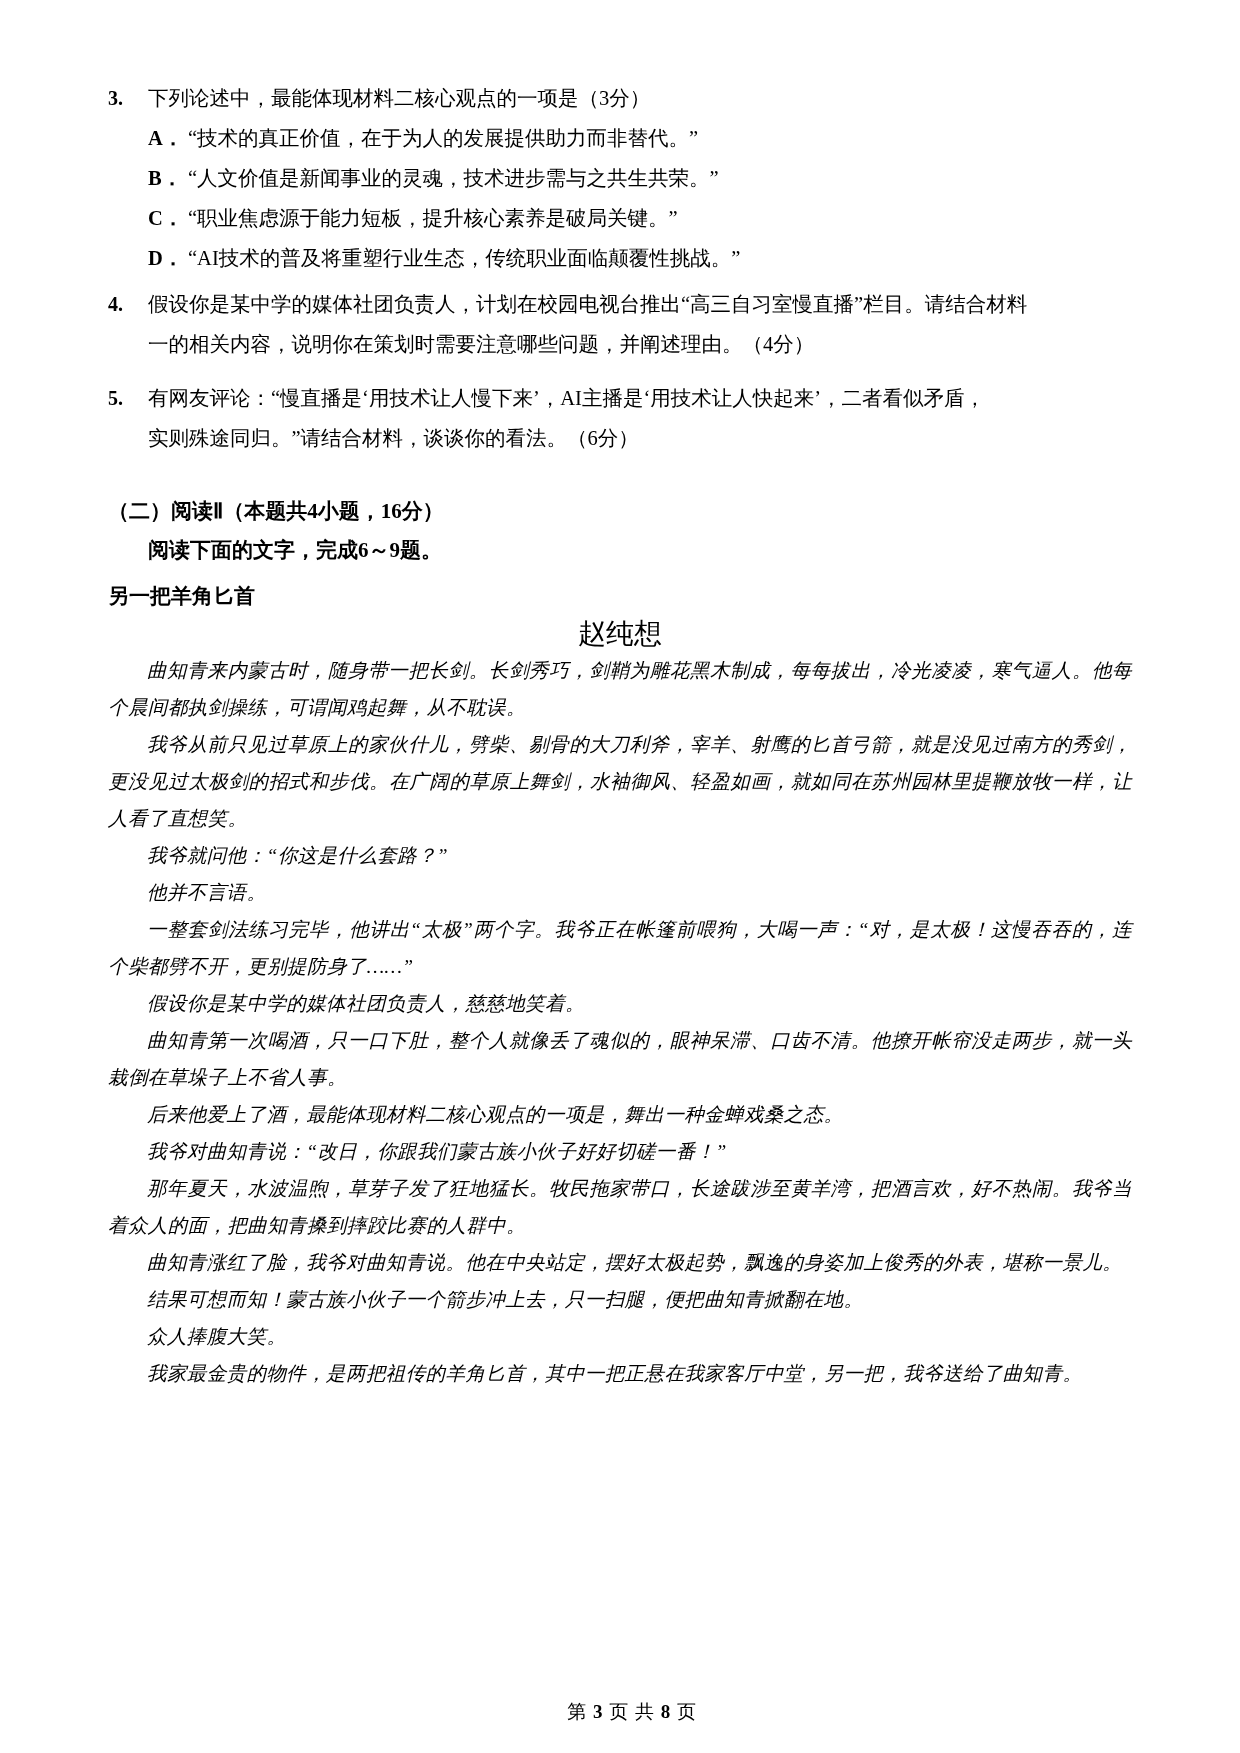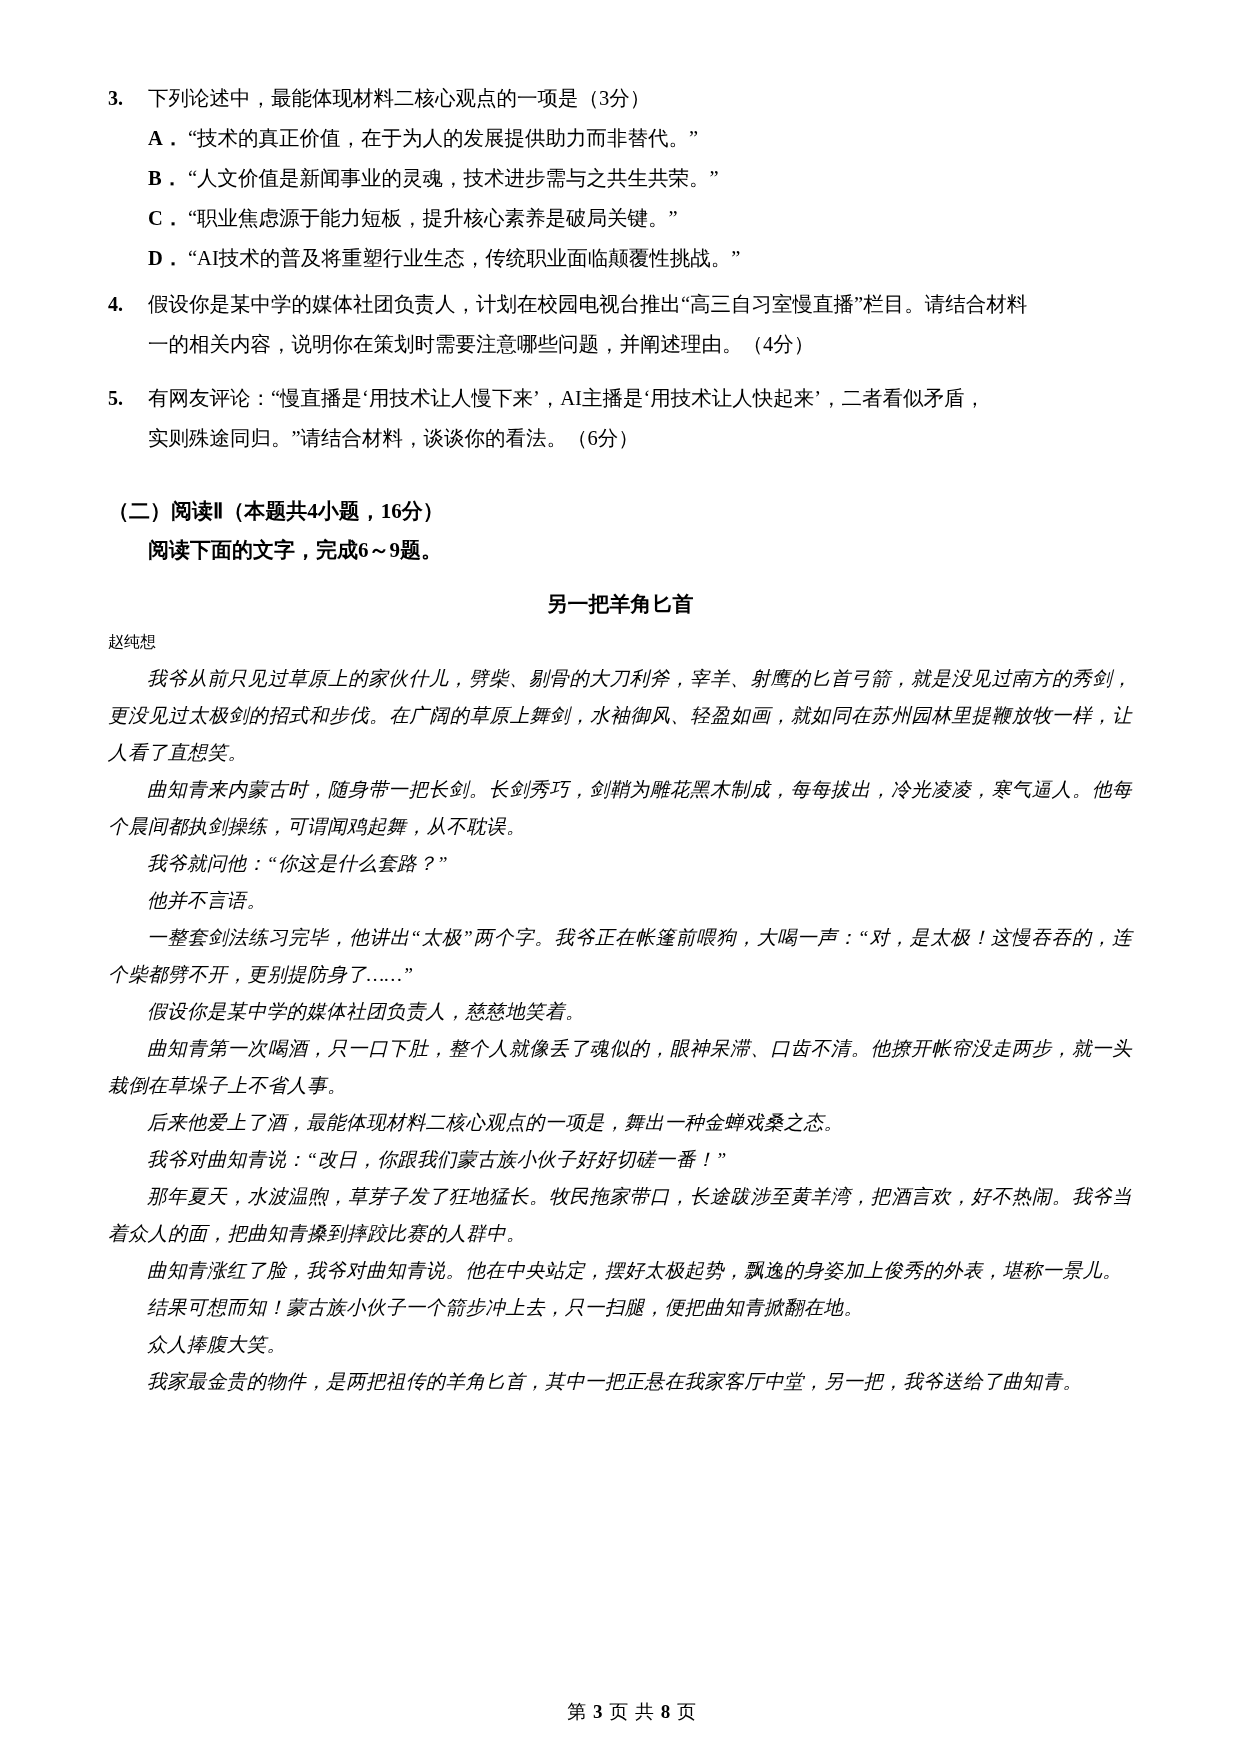--- a/index.html
+++ b/index.html
@@ -64,28 +64,29 @@
   }
   .section-sub {
     padding-left: 40px;
     font-size: 21px;
     font-weight: bold;
     line-height: 40px;
   }
 
   
   .article-title {
-    text-align: center;
+    text-align: left;
     font-size: 21px;
     font-weight: bold;
     line-height: 40px;
-    margin-top: 14px;
+    margin-top: 6px;
   }
   .article-author {
-    font-size: 16px;
+    text-align: center;
+    font-size: 28px;
     line-height: 36px;
     font-family: "Liberation Serif", serif;
   }
   .body-p {
     font-size: 19.5px;
     line-height: 37px;
     text-indent: 2em;
     text-align: justify;
     font-style: italic;
     font-family: "Liberation Serif", serif;
@@ -147,22 +148,22 @@
     </div>
     <div class="q-cont">实则殊途同归。”请结合材料，谈谈你的看法。（6分）</div>
   </div>
 
   <div class="section-head">（二）阅读Ⅱ（本题共4小题，16分）</div>
   <div class="section-sub">阅读下面的文字，完成6～9题。</div>
 
   <div class="article-title">另一把羊角匕首</div>
   <div class="article-author">赵纯想</div>
 
+  <div class="body-p">曲知青来内蒙古时，随身带一把长剑。长剑秀巧，剑鞘为雕花黑木制成，每每拔出，冷光凌凌，寒气逼人。他每个晨间都执剑操练，可谓闻鸡起舞，从不耽误。</div>
   <div class="body-p">我爷从前只见过草原上的家伙什儿，劈柴、剔骨的大刀利斧，宰羊、射鹰的匕首弓箭，就是没见过南方的秀剑，更没见过太极剑的招式和步伐。在广阔的草原上舞剑，水袖御风、轻盈如画，就如同在苏州园林里提鞭放牧一样，让人看了直想笑。</div>
-  <div class="body-p">曲知青来内蒙古时，随身带一把长剑。长剑秀巧，剑鞘为雕花黑木制成，每每拔出，冷光凌凌，寒气逼人。他每个晨间都执剑操练，可谓闻鸡起舞，从不耽误。</div>
   <div class="body-p">我爷就问他：“你这是什么套路？”</div>
   <div class="body-p">他并不言语。</div>
   <div class="body-p">一整套剑法练习完毕，他讲出“太极”两个字。我爷正在帐篷前喂狗，大喝一声：“对，是太极！这慢吞吞的，连个柴都劈不开，更别提防身了……”</div>
   <div class="body-p">假设你是某中学的媒体社团负责人，慈慈地笑着。</div>
   <div class="body-p">曲知青第一次喝酒，只一口下肚，整个人就像丢了魂似的，眼神呆滞、口齿不清。他撩开帐帘没走两步，就一头栽倒在草垛子上不省人事。</div>
   <div class="body-p">后来他爱上了酒，最能体现材料二核心观点的一项是，舞出一种金蝉戏桑之态。</div>
   <div class="body-p">我爷对曲知青说：“改日，你跟我们蒙古族小伙子好好切磋一番！”</div>
   <div class="body-p">那年夏天，水波温煦，草芽子发了狂地猛长。牧民拖家带口，长途跋涉至黄羊湾，把酒言欢，好不热闹。我爷当着众人的面，把曲知青搡到摔跤比赛的人群中。</div>
   <div class="body-p">曲知青涨红了脸，我爷对曲知青说。他在中央站定，摆好太极起势，飘逸的身姿加上俊秀的外表，堪称一景儿。</div>
   <div class="body-p">结果可想而知！蒙古族小伙子一个箭步冲上去，只一扫腿，便把曲知青掀翻在地。</div>

